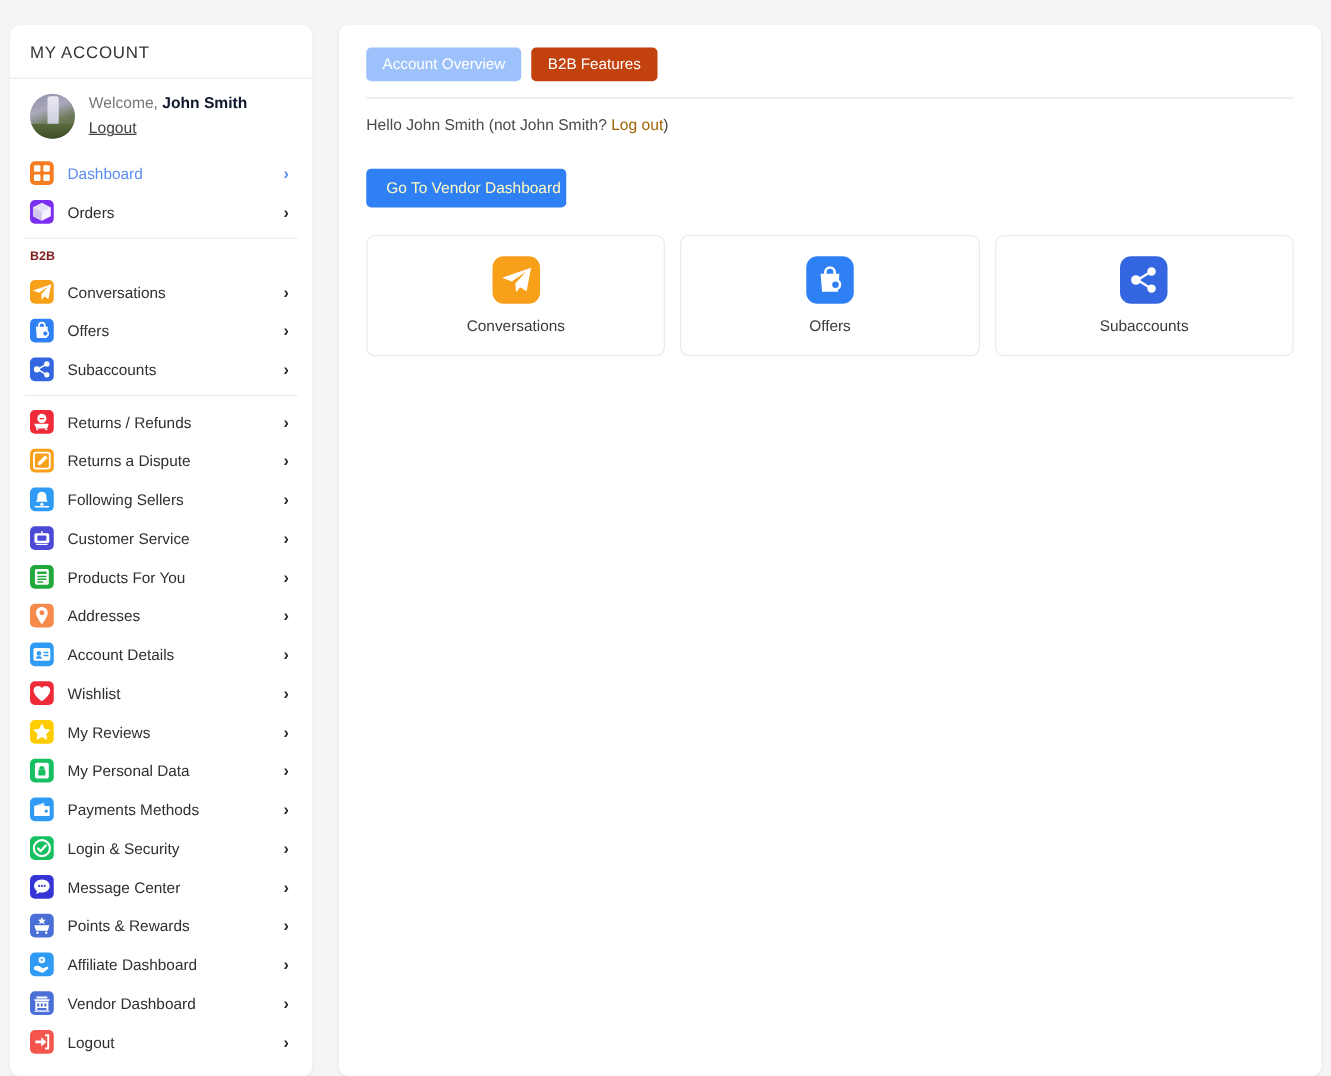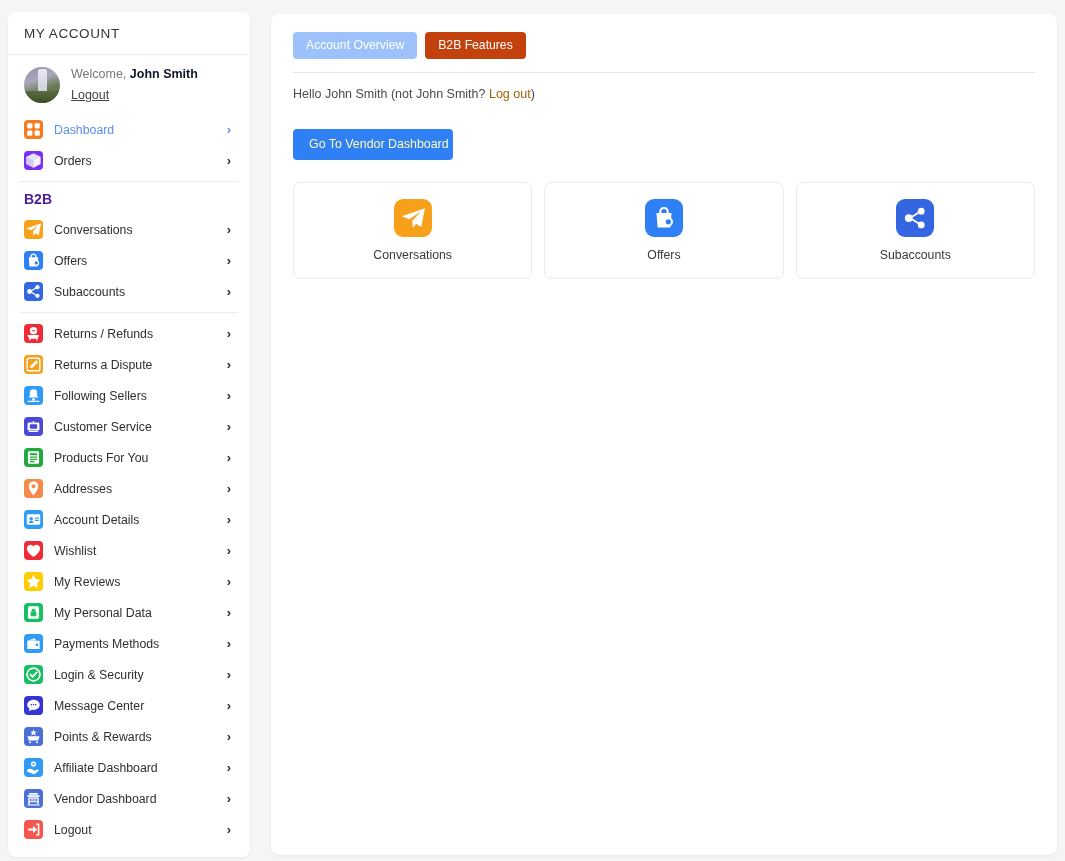--- a/index.html
+++ b/index.html
@@ -8,21 +8,21 @@
     width: 1065px; height: 861px;
     background: #f5f5f5;
     font-family: "Liberation Sans", sans-serif;
     -webkit-font-smoothing: antialiased;
   }
   .page {
     position: relative;
     width: 1065px; height: 861px;
     background: #f5f5f5;
     display: flex;
-    align-items: center;
+    align-items: flex-end;
   }
 
   
   .sidebar {
     width: 242px;
     margin-left: 8px;
     margin-top: 8px;
     background: #ffffff;
     border-radius: 8px;
     box-shadow: 0 1px 3px rgba(0,0,0,0.06);
@@ -110,23 +110,23 @@
     width: 14px;
     text-align: center;
   }
   .nav-item.active .chev { color: #5b8def; }
   .nav-divider {
     height: 1px;
     background: #ececec;
     margin: 5px 12px 5px 12px;
   }
   .nav-section {
-    font-size: 14px;
+    font-size: 10px;
     font-weight: 700;
-    color: #4c1d95;
+    color: #7f1d1d;
     padding: 4px 16px 7px 16px;
   }
 
   
   .main {
     margin-left: 21px;
     margin-top: 8px;
     width: 786px;
     height: 841px;
     background: #ffffff;

